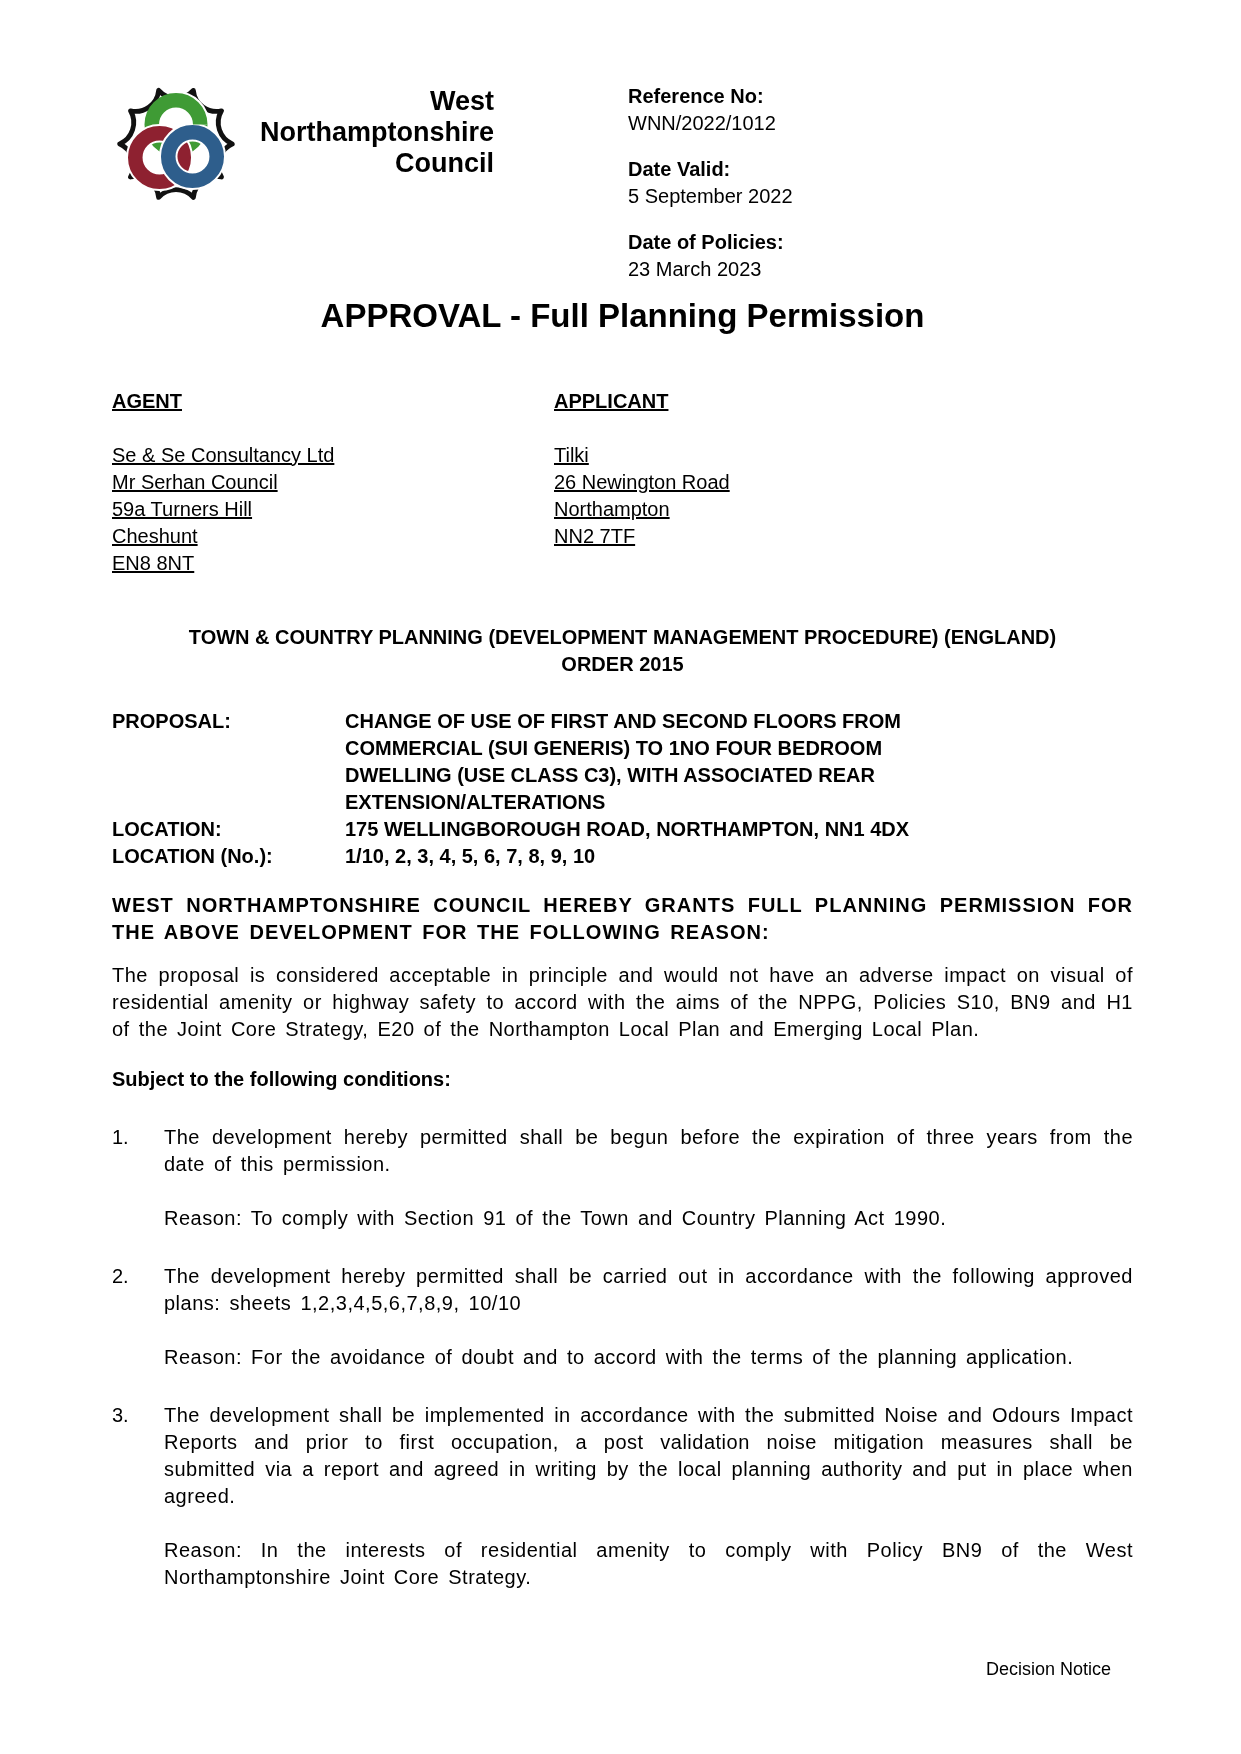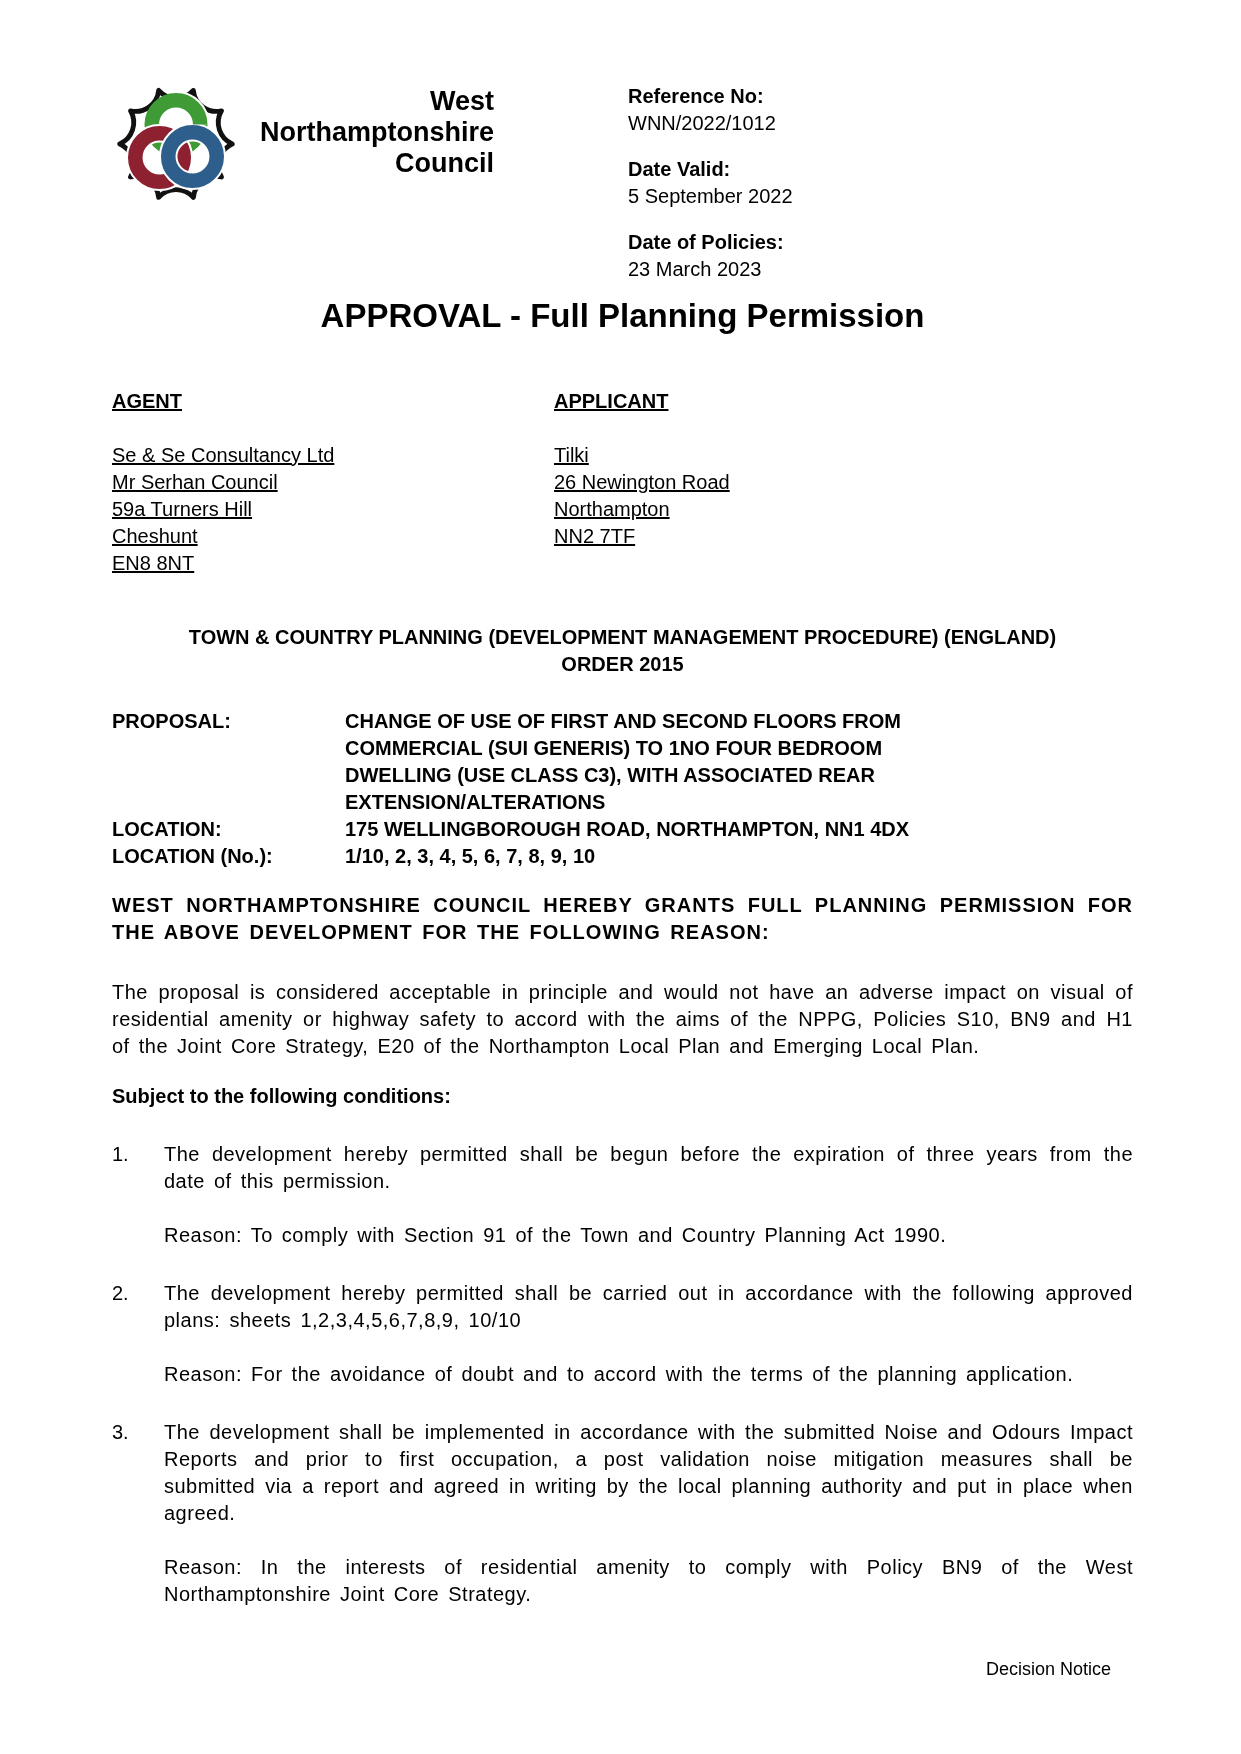--- a/index.html
+++ b/index.html
@@ -36,21 +36,21 @@
   
   .details { margin-top:30px; font-size:20px; line-height:27px; font-weight:bold; }
   .detail-row { display:flex; }
   .detail-label { width:233px; flex:none; }
   .detail-value { flex:1; }
   .detail-value span { display:block; }
 
   p { margin:0; font-size:20px; line-height:27px; }
   .just { text-align:justify; word-spacing:3px; letter-spacing:0.5px; }
   .grant { margin-top:22px; font-weight:bold; letter-spacing:1px; }
-  .reason-para { margin-top:33px; }
+  .reason-para { margin-top:16px; }
   .subject { margin-top:23px; font-weight:bold; font-size:20px; line-height:27px; }
 
   .cond { display:flex; margin-top:31px; font-size:20px; line-height:27px; }
   .cond-num { width:52px; flex:none; }
   .cond-body { flex:1; }
   .cond-reason { margin-top:27px; }
 
   .footer { position:absolute; top:1658px; right:130px; font-size:18px; line-height:22px; }
 </style>
 </head>

